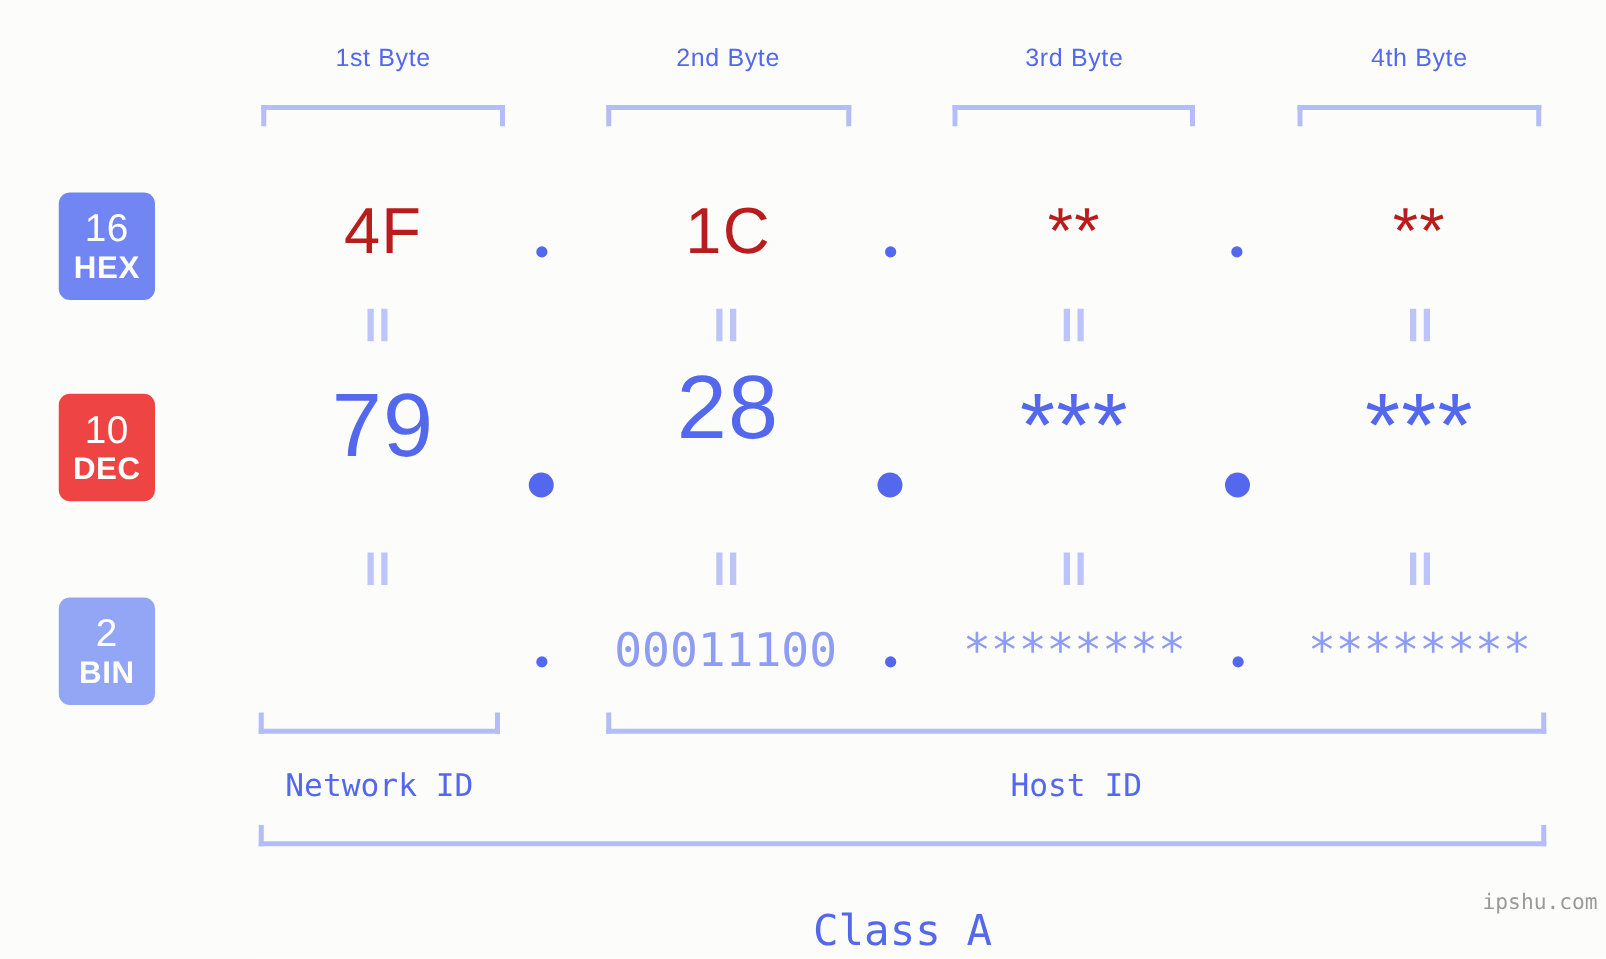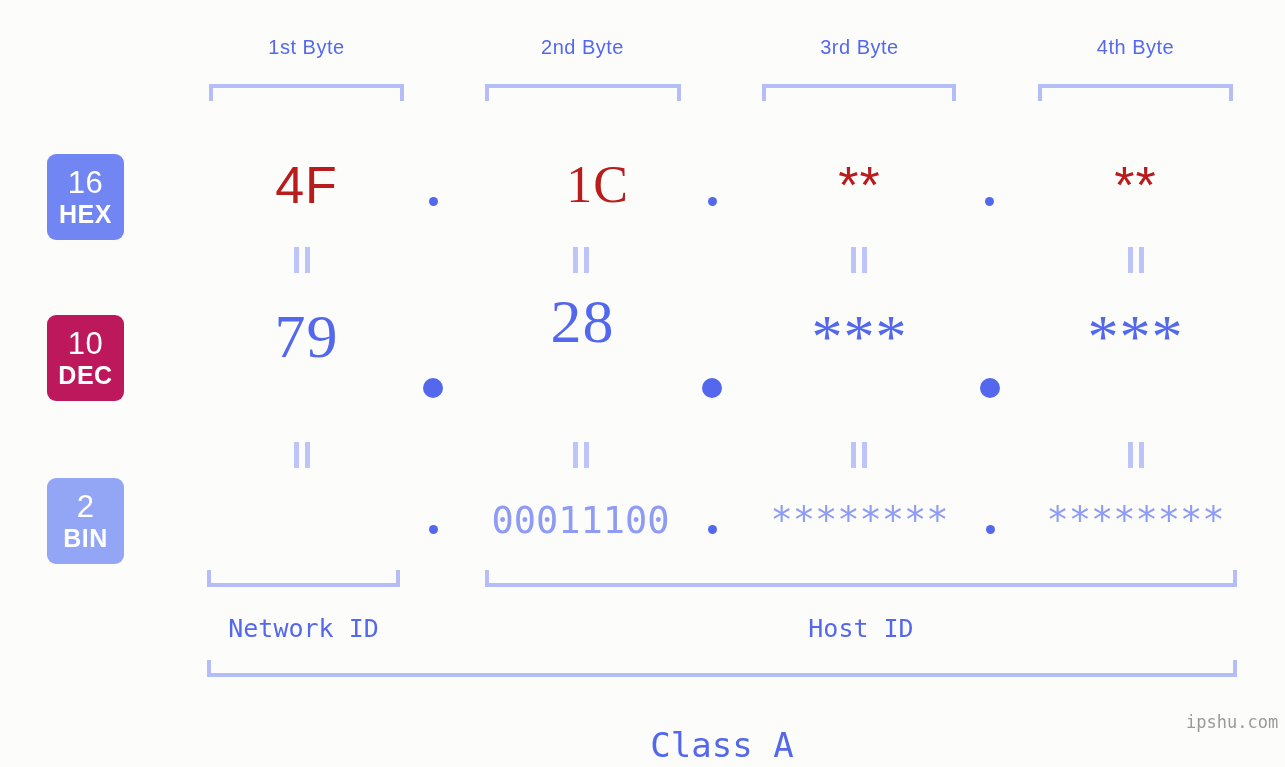--- a/index.html
+++ b/index.html
@@ -75,22 +75,22 @@
     line-height: 1;
   }
 
   .hex-val {
     font-family: "Liberation Sans", sans-serif;
     font-size: 52px;
     color: #b91c1c;
     letter-spacing: 1px;
   }
   .dec-val {
-    font-family: Liberation Serif, serif;
-    font-size: 62px;
+    font-family: Liberation Sans, sans-serif;
+    font-size: 72px;
     color: #5468ee;
     letter-spacing: 1px;
   }
   .bin-val {
     font-family: "DejaVu Sans Mono", monospace;
     font-size: 37px;
     color: #8e9cf5;
     letter-spacing: 0px;
   }
 
@@ -154,21 +154,21 @@
   <div class="bracket top-open" style="left:485px; top:84px; width:196px; height:17px;"></div>
   <div class="bracket top-open" style="left:762px; top:84px; width:194px; height:17px;"></div>
   <div class="bracket top-open" style="left:1038px; top:84px; width:195px; height:17px;"></div>
 
   <div class="badge" style="left:47px; top:154px; height:86px; background:#7186f2;">
     <span class="num">16</span>
     <span class="name">HEX</span>
   </div>
 
   <div class="cell hex-val" style="left:209px; top:159px; width:195px;">4F</div>
-  <div class="cell hex-val" style="left:500px; top:159px; width:195px;font-family:Liberation Serif, serif;">1C</div>
+  <div class="cell hex-val" style="left:485px; top:159px; width:195px;">1C</div>
   <div class="cell hex-val" style="left:762px; top:159px; width:195px;">**</div>
   <div class="cell hex-val" style="left:1038px; top:159px; width:195px;">**</div>
 
   <div class="dot" style="left:429px; top:197px; width:9px; height:9px;"></div>
   <div class="dot" style="left:708px; top:197px; width:9px; height:9px;"></div>
   <div class="dot" style="left:985px; top:197px; width:9px; height:9px;"></div>
 
   <div class="eq" style="left:294px; top:247px;">
     <span></span>
       <span></span>
@@ -179,21 +179,21 @@
   </div>
   <div class="eq" style="left:851px; top:247px;">
     <span></span>
       <span></span>
   </div>
   <div class="eq" style="left:1128px; top:247px;">
     <span></span>
       <span></span>
   </div>
 
-  <div class="badge" style="left:47px; top:315px; height:86px; background:#be185d;">
+  <div class="badge" style="left:47px; top:315px; height:86px; background:#ef4444;">
     <span class="num">10</span>
     <span class="name">DEC</span>
   </div>
 
   <div class="cell dec-val" style="left:209px; top:305px; width:195px;">79</div>
   <div class="cell dec-val" style="left:485px; top:290px; width:195px;">28</div>
   <div class="cell dec-val" style="left:762px; top:305px; width:195px;">***</div>
   <div class="cell dec-val" style="left:1038px; top:305px; width:195px;">***</div>
 
   <div class="dot" style="left:423px; top:378px; width:20px; height:20px;"></div>

